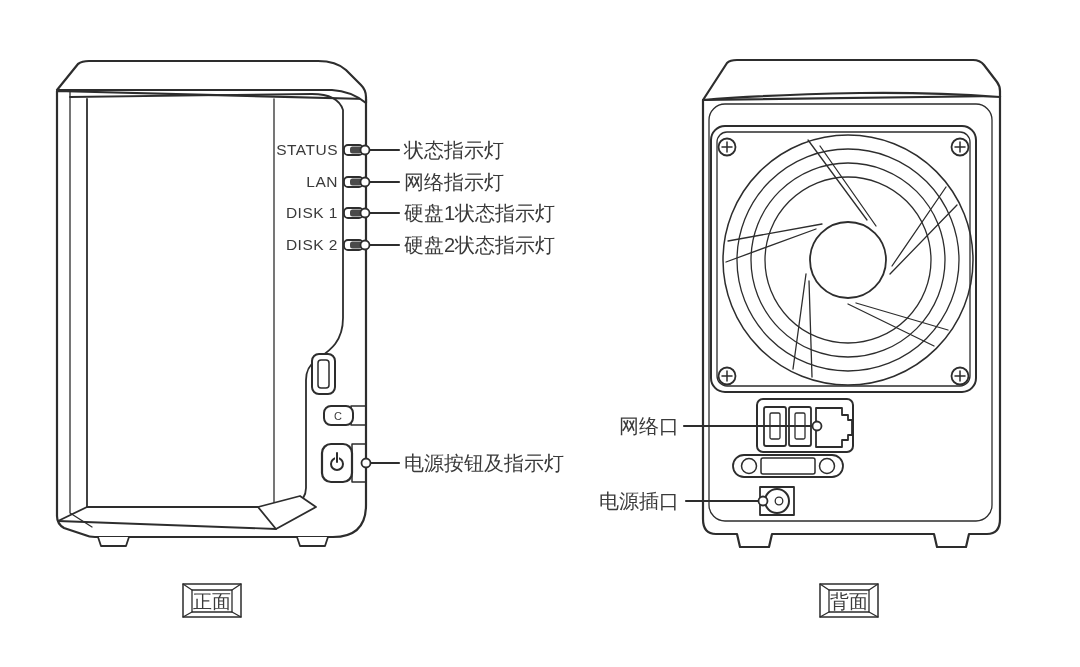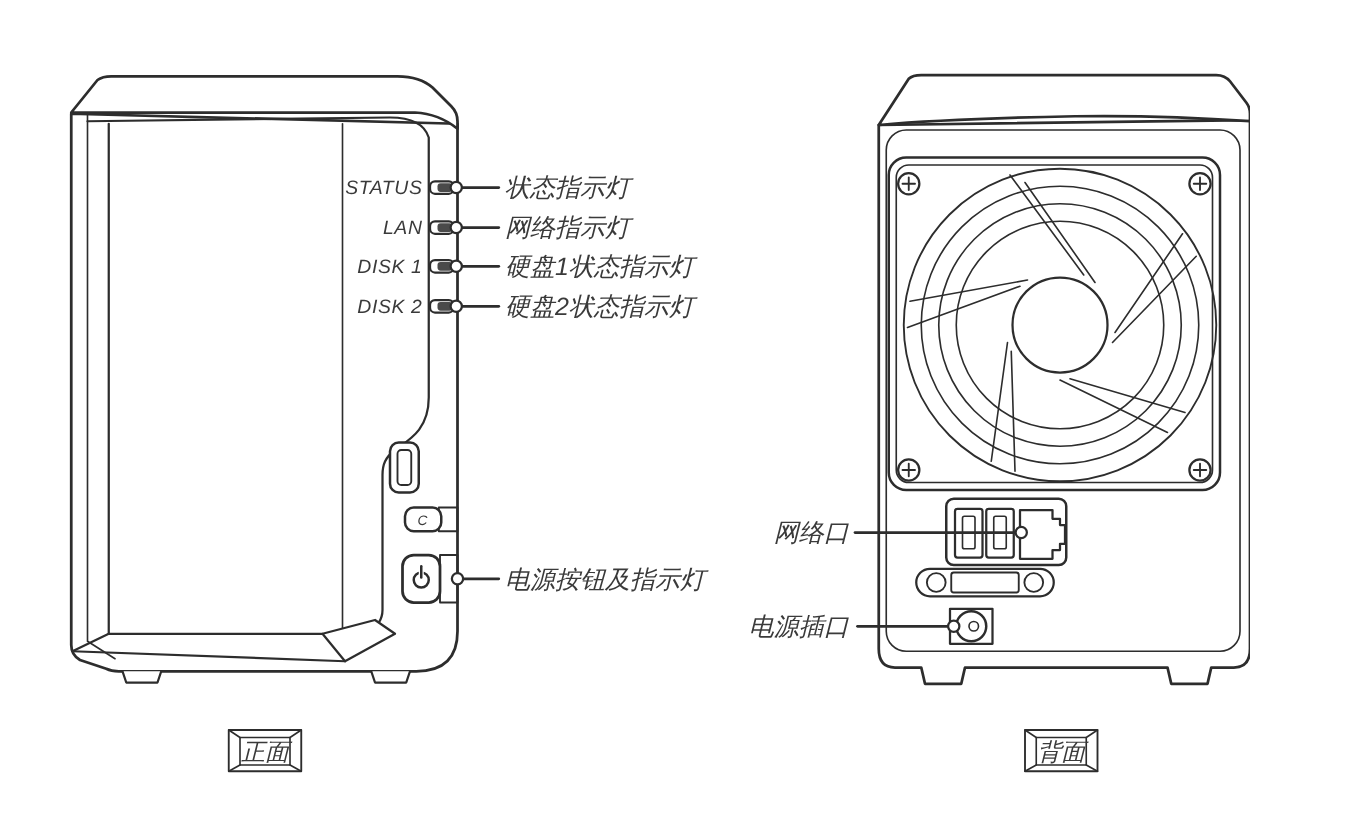--- a/index.html
+++ b/index.html
@@ -1,17 +1,17 @@
 <!DOCTYPE html>
 <html><head>
 <meta charset="utf-8">
 <style>
   html,body{margin:0;padding:0;background:#ffffff;}
-  #stage{position:relative;width:1000px;height:667px;background:#ffffff;overflow:hidden;
-         font-family:"Liberation Sans", sans-serif;font-style:italic;}
+  #stage{position:relative;width:1080px;height:667px;background:#ffffff;overflow:hidden;
+         font-family:"Liberation Sans", sans-serif;}
   svg{position:absolute;left:0;top:0;}
   .ln{stroke:#2d2d2d;fill:none;stroke-linecap:round;stroke-linejoin:round;}
   .fw{stroke:#2d2d2d;fill:#ffffff;stroke-linecap:round;stroke-linejoin:round;}
   .w2{stroke-width:2;}
   .w22{stroke-width:2.2;}
   .w18{stroke-width:1.8;}
   .w15{stroke-width:1.5;}
   .w13{stroke-width:1.3;}
   .label-en{font-family:"Liberation Sans",sans-serif;font-size:15.5px;fill:#3a3a3a;letter-spacing:.5px;}
   .label-zh{font-family:"Liberation Sans",sans-serif;font-size:20px;fill:#3a3a3a;}

